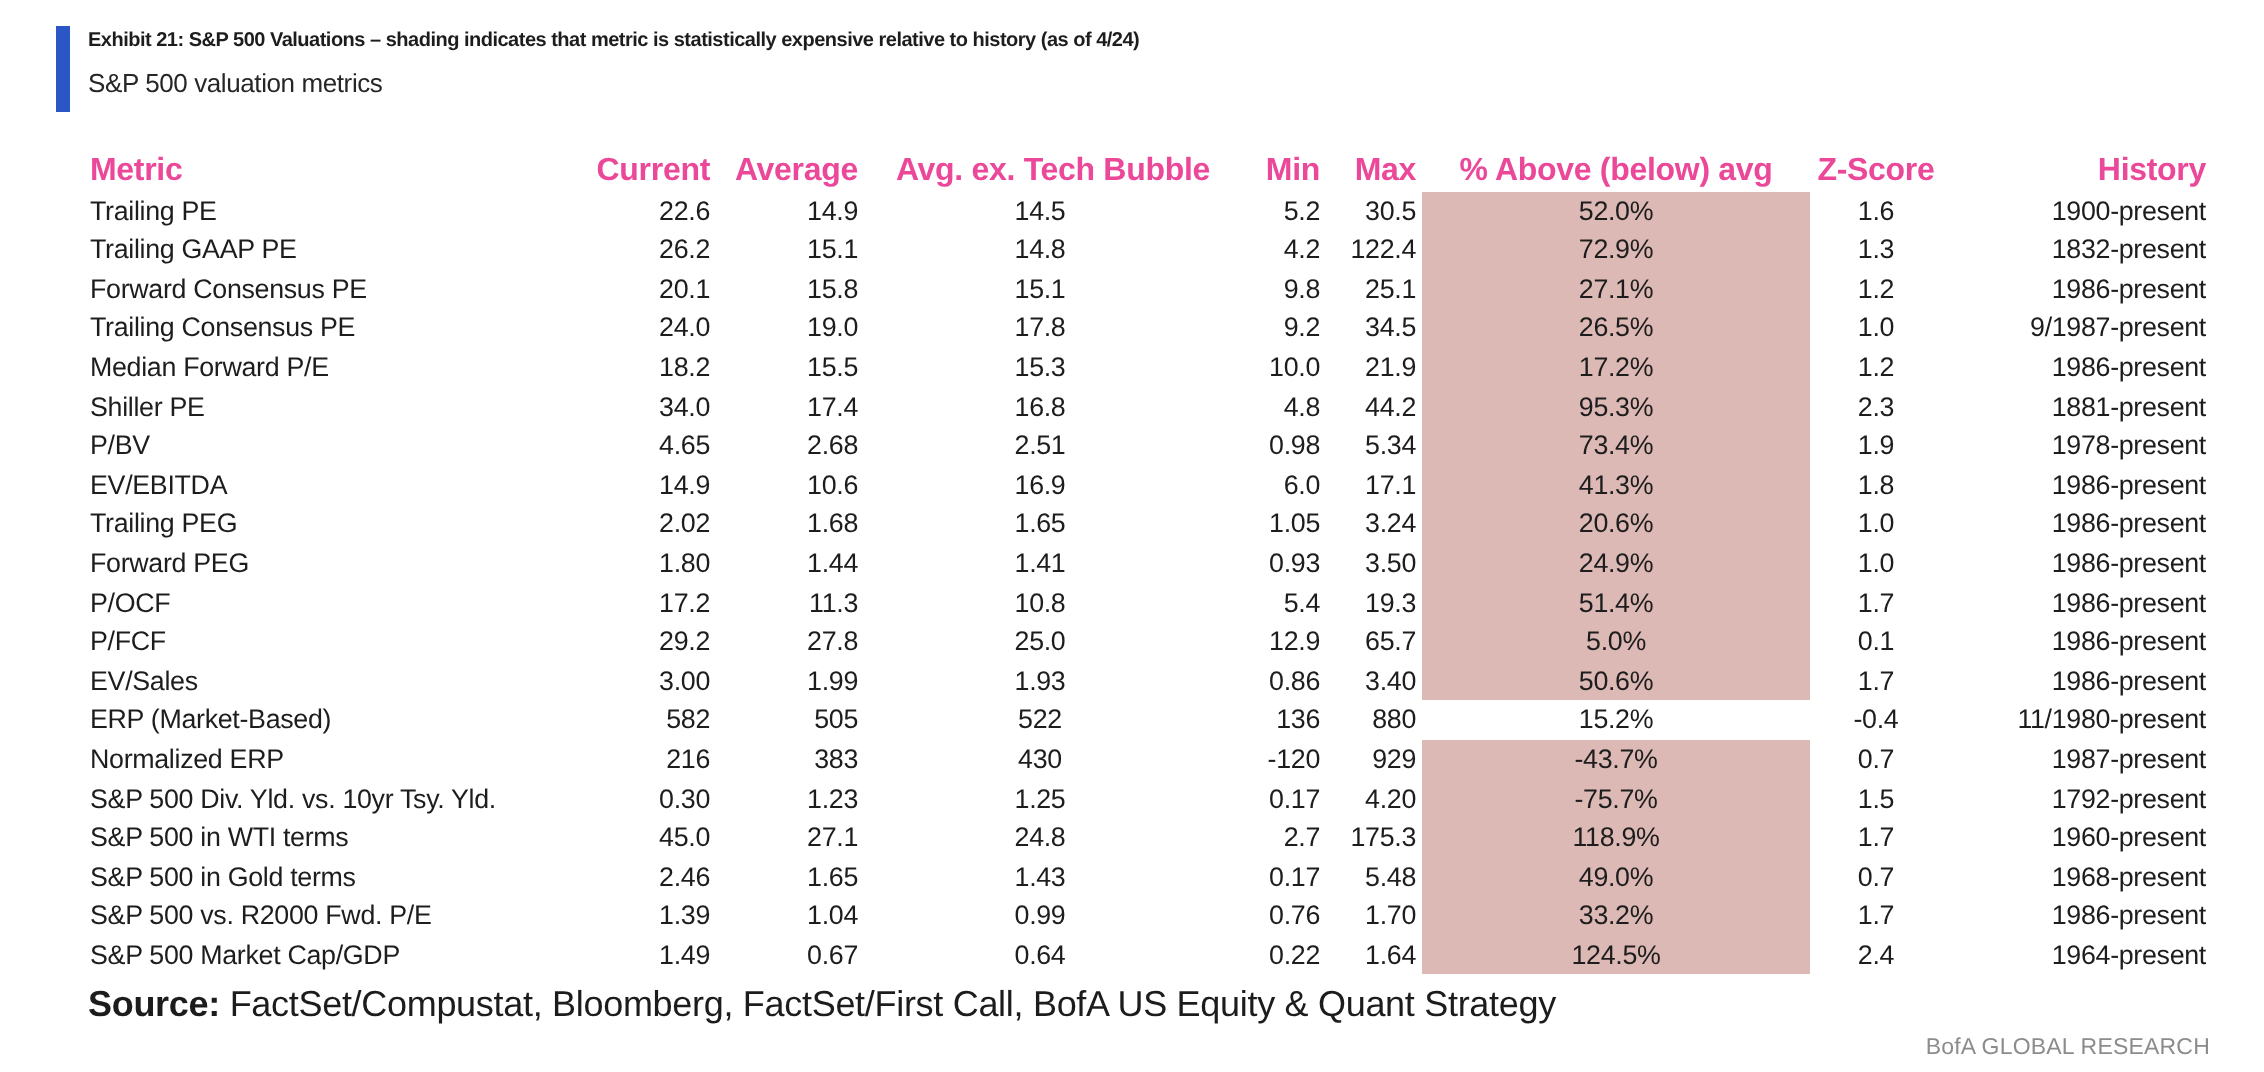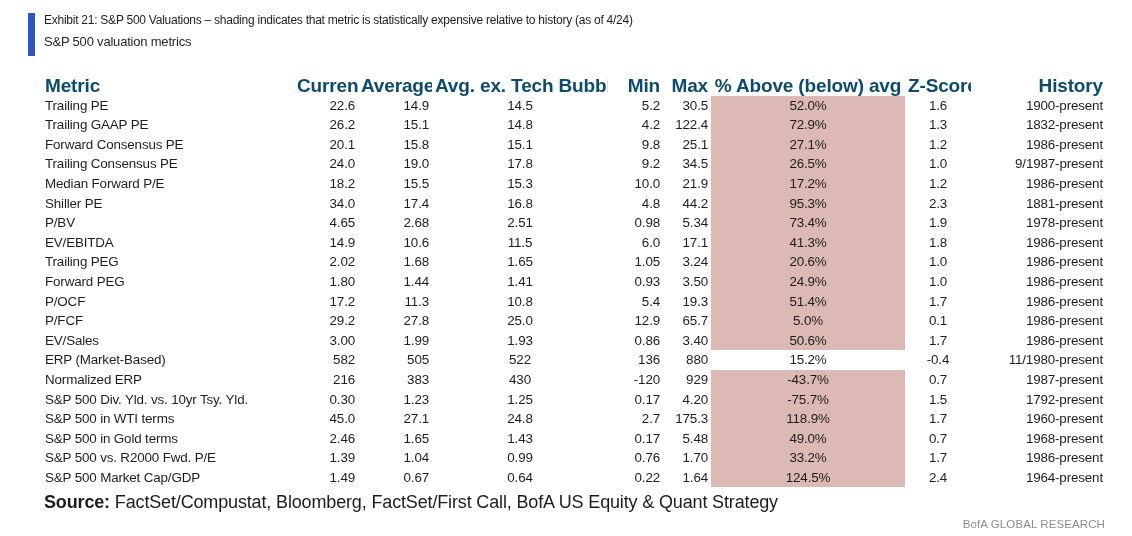--- a/index.html
+++ b/index.html
@@ -27,22 +27,22 @@
     height: 43px;
     background: var(--accent);
   }
   .exhibit-header {
     position: absolute;
     left: 44px;
     top: 10px;
     width: 1070px;
   }
   .exhibit-title {
-    font-weight: 400;
-    font-size: 12px;
+    font-weight: 700;
+    font-size: 10px;
     line-height: 21px;
     letter-spacing: -0.25px;
     white-space: nowrap;
   }
   .exhibit-subtitle {
     font-weight: 400;
     font-size: 13px;
     line-height: 21px;
     letter-spacing: -0.2px;
     color: #262626;
@@ -62,22 +62,22 @@
     padding: 0 3px;
     height: 19.6px;
     line-height: 19.6px;
     font-size: 13.4px;
     white-space: nowrap;
     overflow: hidden;
     letter-spacing: -0.15px;
   }
   th {
     font-weight: 700;
-    font-size: 19px;
-    color: #0c4a6e;
+    font-size: 16px;
+    color: #ec4899;
   }
   .c-metric  { text-align: left; }
   .c-num     { text-align: right; }
   .c-center  { text-align: center; }
   .c-pct     { text-align: center; }
   .c-history { text-align: right; }
   th.c-avgex { text-align: right; }
   td.shaded  { background: var(--shade); }
   .source-line {
     position: absolute;
@@ -209,21 +209,21 @@
     <td class="c-num">0.98</td>
     <td class="c-num">5.34</td>
     <td class="c-pct shaded">73.4%</td>
     <td class="c-center">1.9</td>
     <td class="c-history">1978-present</td>
   </tr>
         <tr>
     <td class="c-metric">EV/EBITDA</td>
     <td class="c-num">14.9</td>
     <td class="c-num">10.6</td>
-    <td class="c-center">11.5</td>
+    <td class="c-center">16.9</td>
     <td class="c-num">6.0</td>
     <td class="c-num">17.1</td>
     <td class="c-pct shaded">41.3%</td>
     <td class="c-center">1.8</td>
     <td class="c-history">1986-present</td>
   </tr>
         <tr>
     <td class="c-metric">Trailing PEG</td>
     <td class="c-num">2.02</td>
     <td class="c-num">1.68</td>

